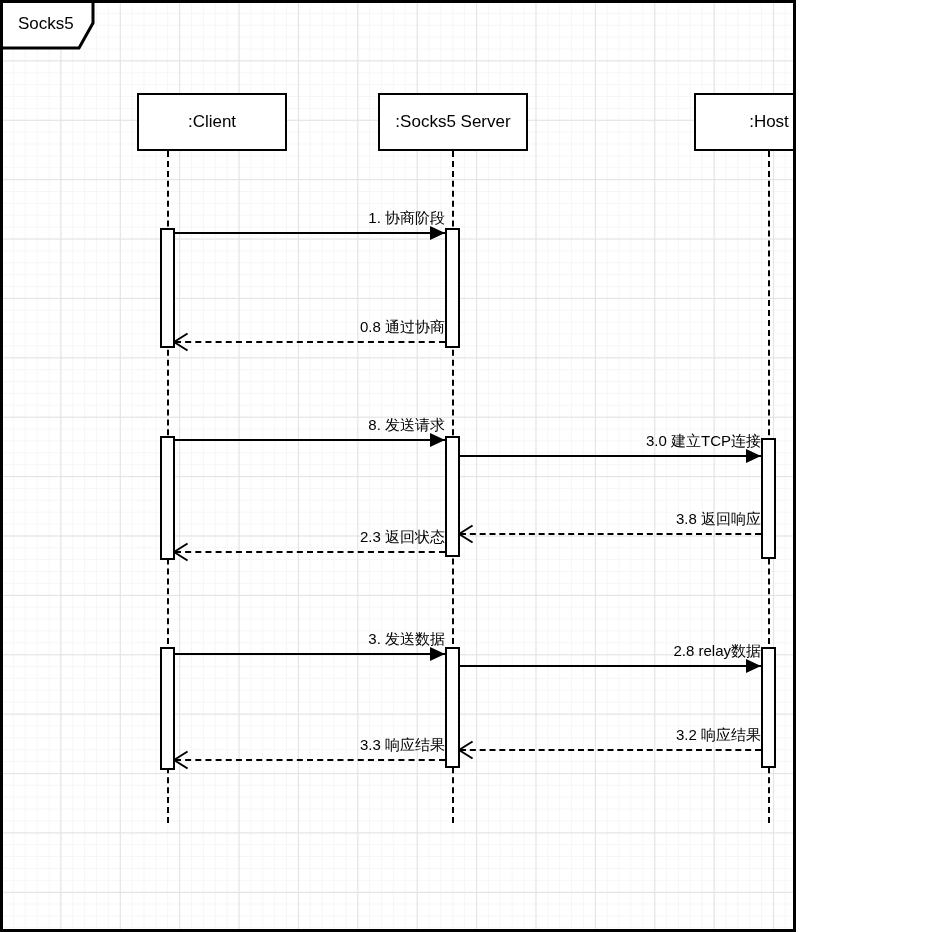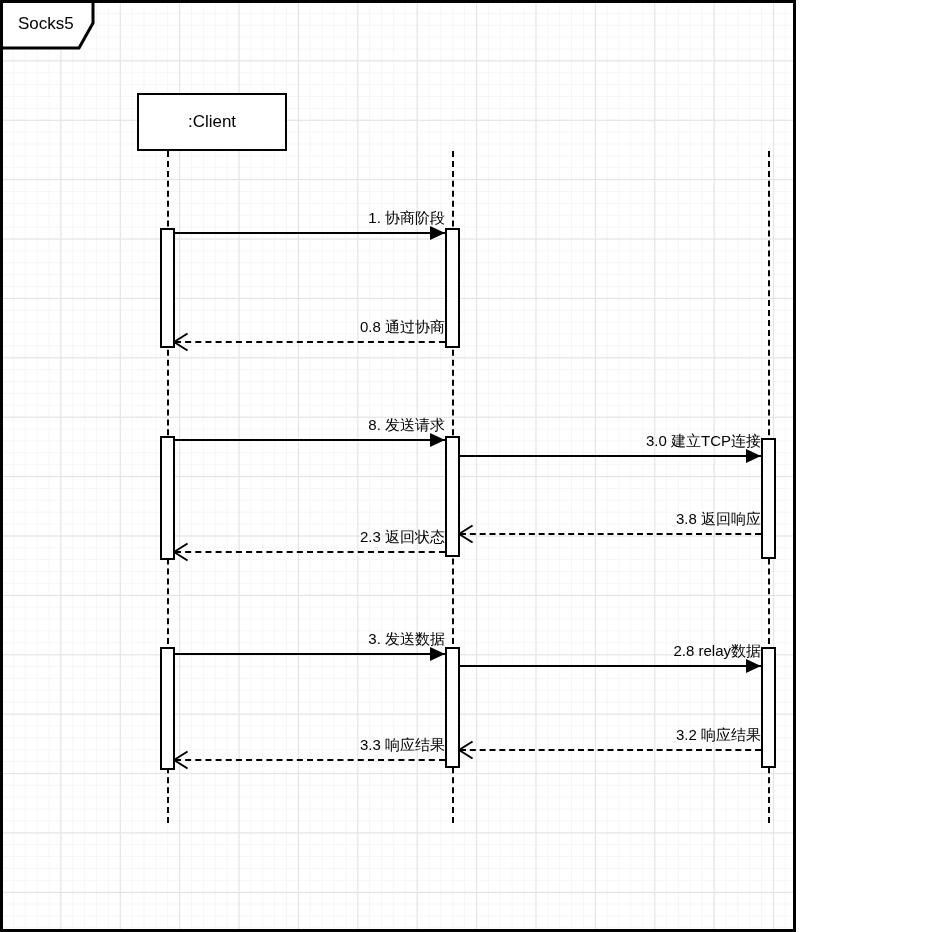--- a/index.html
+++ b/index.html
@@ -71,20 +71,26 @@
   </svg>
   <span class="frame-title">Socks5</span>
 
   <div class="lifeline" style="left:164px;"></div>
   <div class="lifeline" style="left:449px;"></div>
   <div class="lifeline" style="left:765px;"></div>
 
   <div class="head" style="left:90px;margin-left:44px;">
     <span>:Client</span>
   </div>
+  <div class="head" style="left:375px;">
+    <span>:Socks5 Server</span>
+  </div>
+  <div class="head" style="left:691px;">
+    <span>:Host</span>
+  </div>
 
   <div class="activation" style="left:157px;top:225px;height:120px;"></div>
   <div class="activation" style="left:442px;top:225px;height:120px;"></div>
   <div class="activation" style="left:157px;top:433px;height:124px;"></div>
   <div class="activation" style="left:442px;top:433px;height:121px;"></div>
   <div class="activation" style="left:758px;top:435px;height:121px;"></div>
   <div class="activation" style="left:157px;top:644px;height:123px;"></div>
   <div class="activation" style="left:442px;top:644px;height:121px;"></div>
   <div class="activation" style="left:758px;top:644px;height:121px;"></div>
 

